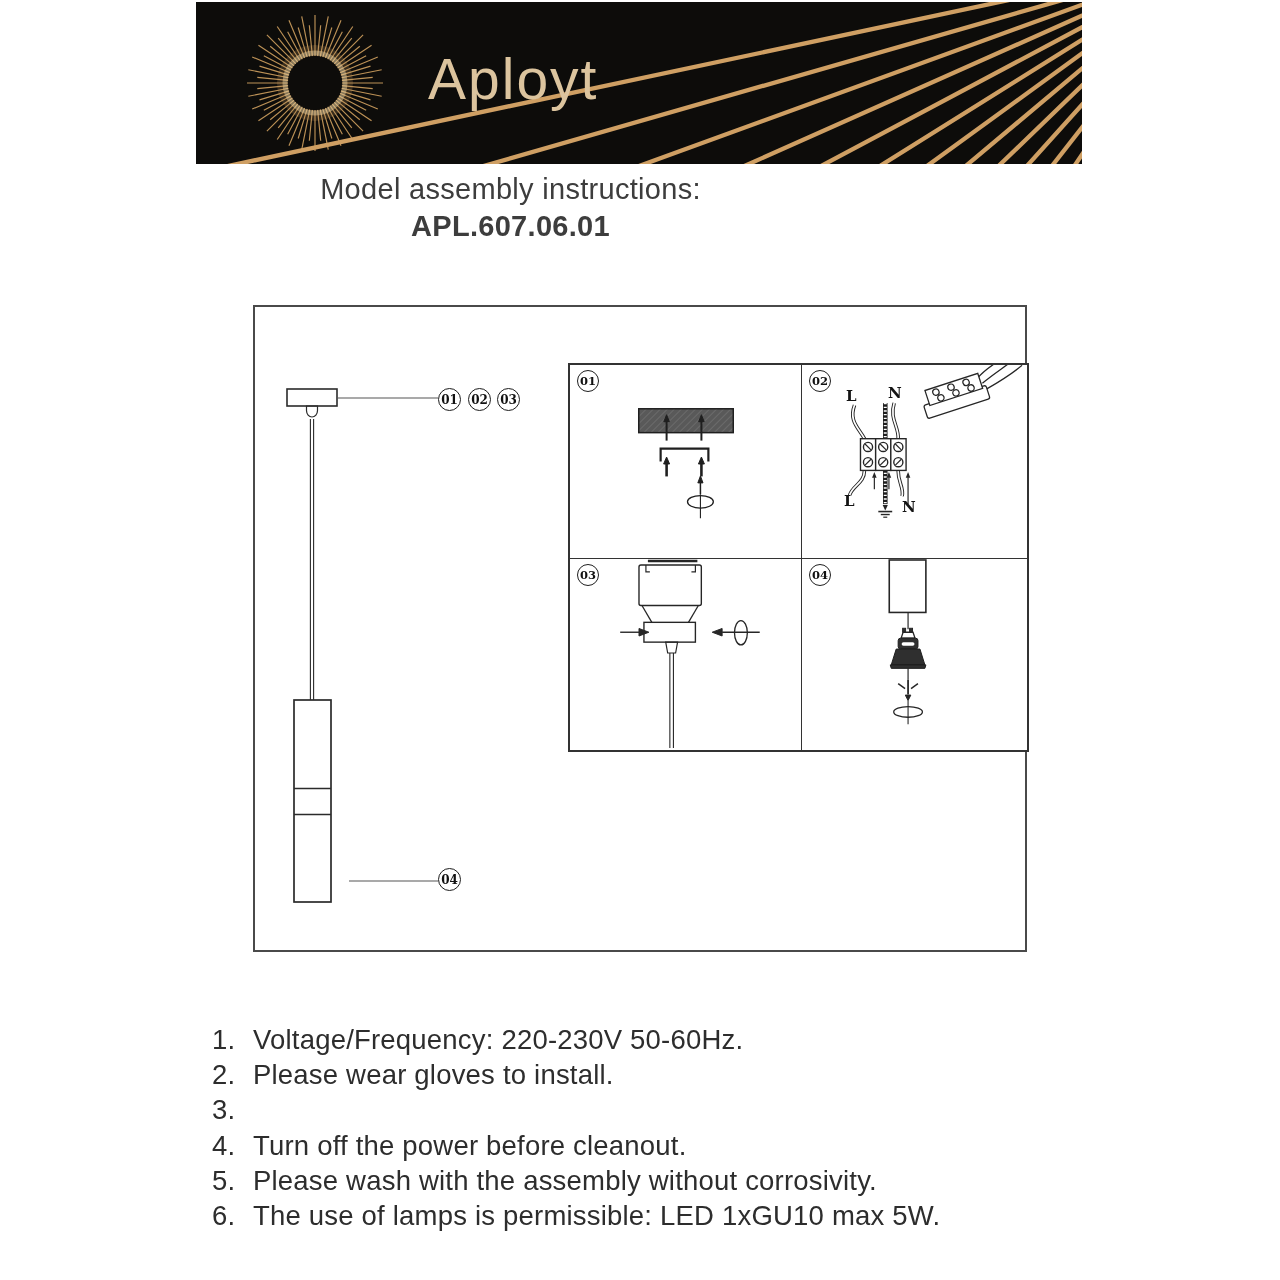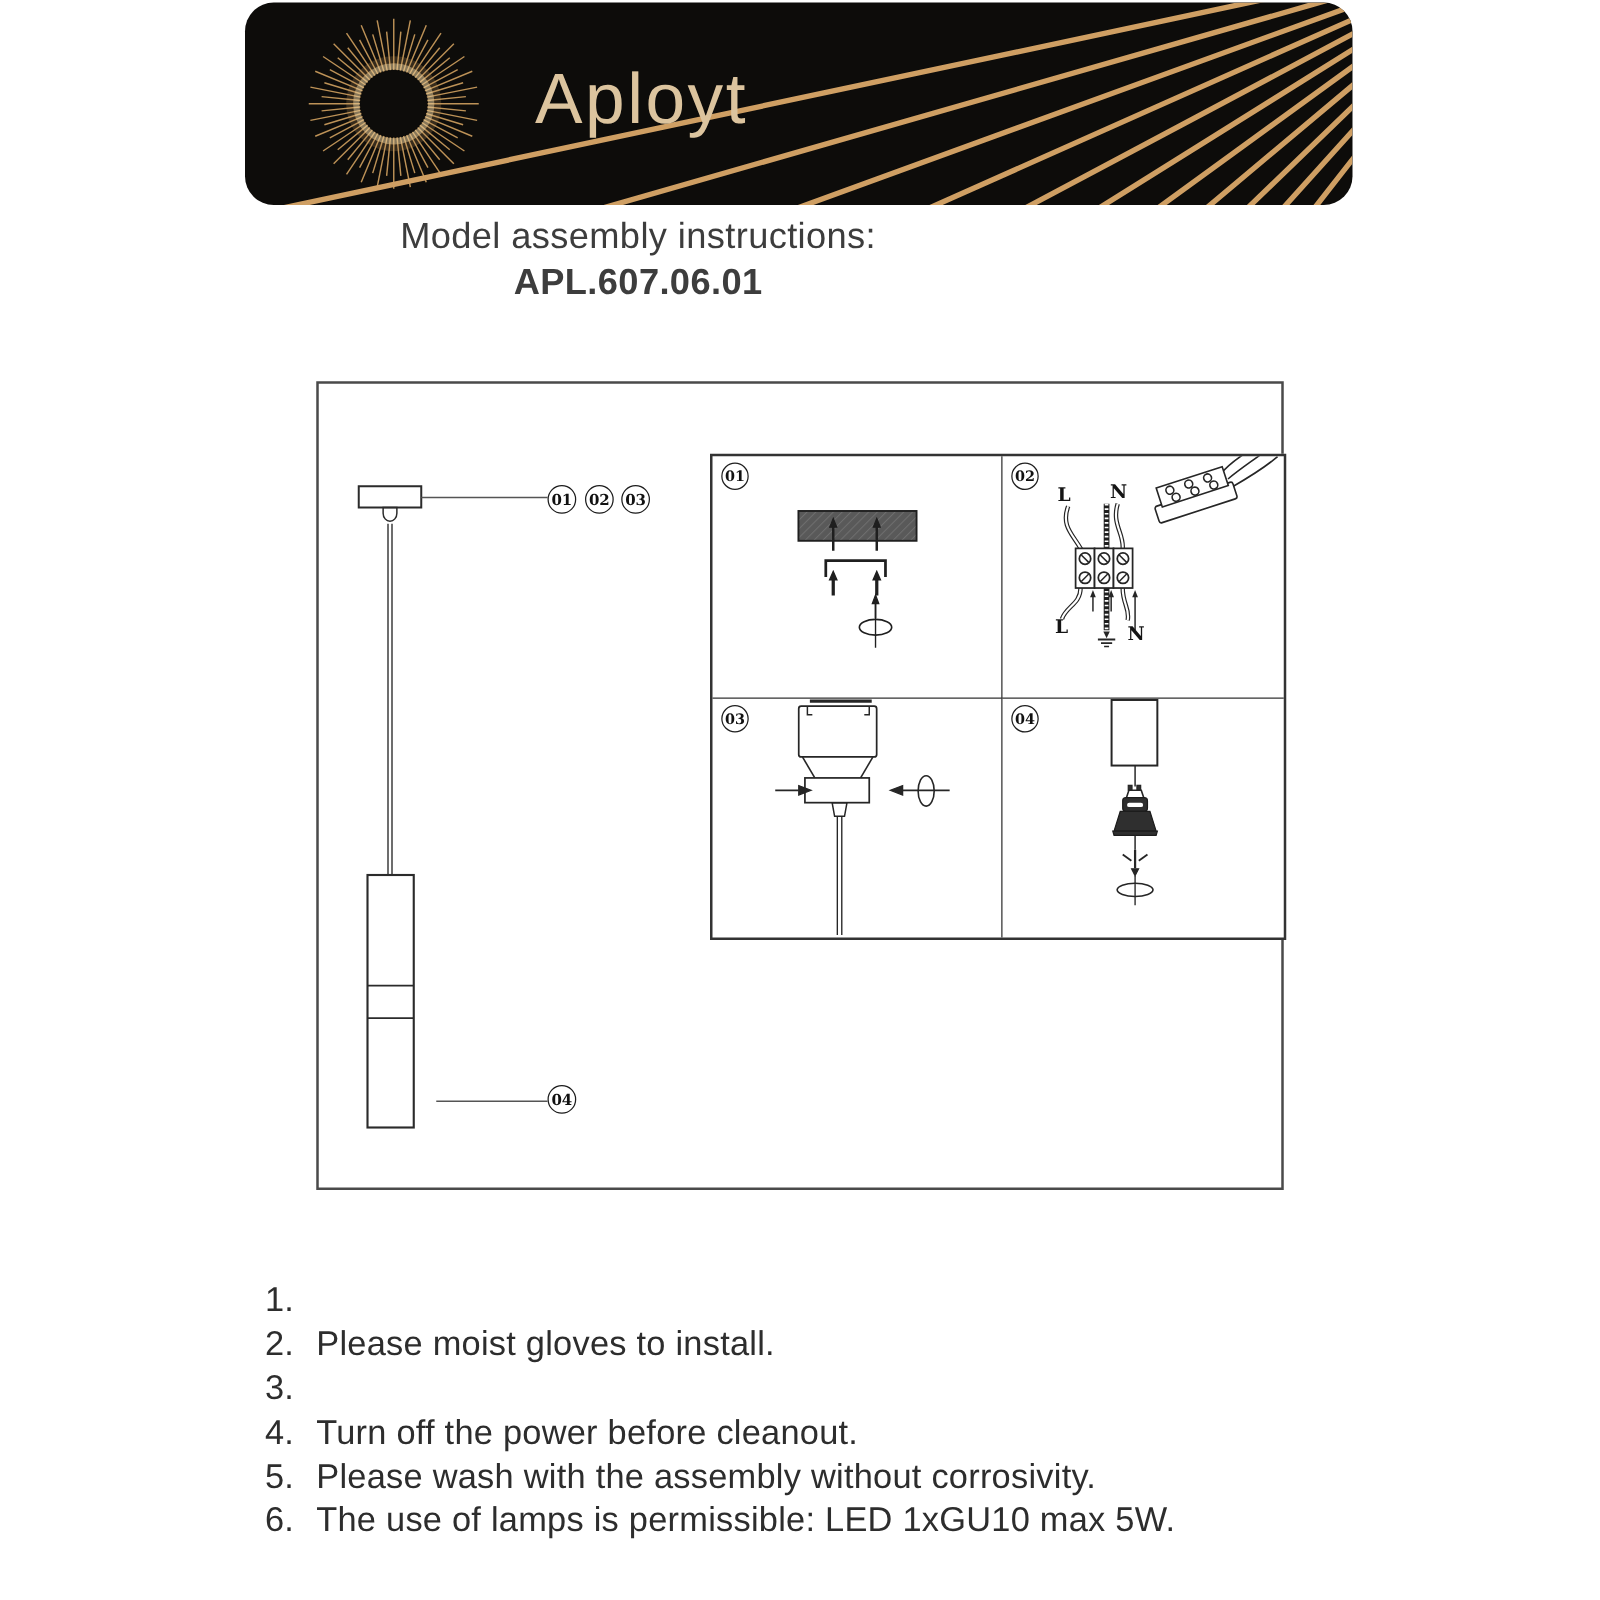--- a/index.html
+++ b/index.html
@@ -1,18 +1,18 @@
 <!DOCTYPE html>
 <html><head>
 <meta charset="utf-8">
 <style>
   html,body{margin:0;padding:0;}
   body{width:1280px;height:1280px;background:#ffffff;font-family:"Liberation Sans",sans-serif;position:relative;overflow:hidden;}
 
-  .banner{position:absolute;left:196px;top:2px;width:886px;height:162px;background:#0d0c0a;overflow:hidden;border-radius:23px;}
+  .banner{position:absolute;left:196px;top:2px;width:886px;height:162px;background:#0d0c0a;overflow:hidden;}
   .banner svg{position:absolute;left:0;top:0;}
   .brand{position:absolute;left:232px;top:46px;font-size:57px;font-weight:300;color:#dcc49e;letter-spacing:2px;line-height:1.1;}
 
   .title-line{position:absolute;left:0;width:1021px;text-align:center;color:#3d3d3d;font-size:29px;letter-spacing:.3px;}
   .title-1{top:173px;}
   .title-2{top:210px;font-weight:bold;}
 
   .diagram-box{position:absolute;left:253px;top:305px;width:774px;height:647px;border:2px solid #4a4a4a;box-sizing:border-box;background:#fff;}
   .lamp-art{position:absolute;left:0;top:0;}
 
@@ -310,24 +310,25 @@
           </g>
         </svg>
       </div>
 
     </div>
   </div>
 
   <div class="instructions">
     <div class="inst-item">
       <span class="num">1.</span>
+      <span class="txt">Voltage/Frequency: 220-230V 50-60Hz.</span>
     </div>
     <div class="inst-item">
       <span class="num">2.</span>
-      <span class="txt">Please moist gloves to install.</span>
+      <span class="txt">Please wear gloves to install.</span>
     </div>
     <div class="inst-item">
       <span class="num">3.</span>
     </div>
     <div class="inst-item">
       <span class="num">4.</span>
       <span class="txt">Turn off the power before cleanout.</span>
     </div>
     <div class="inst-item">
       <span class="num">5.</span>

